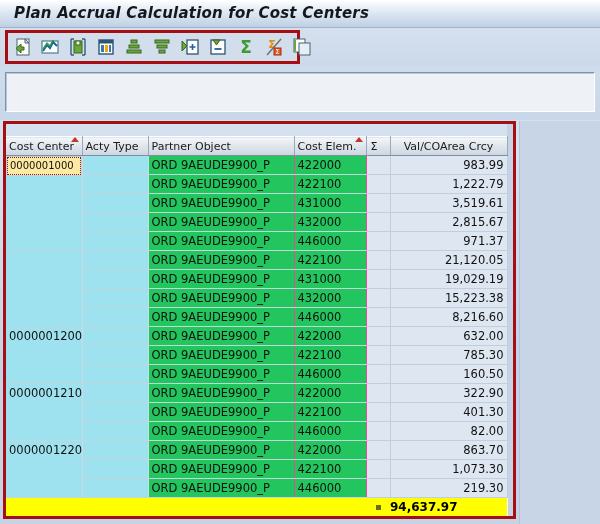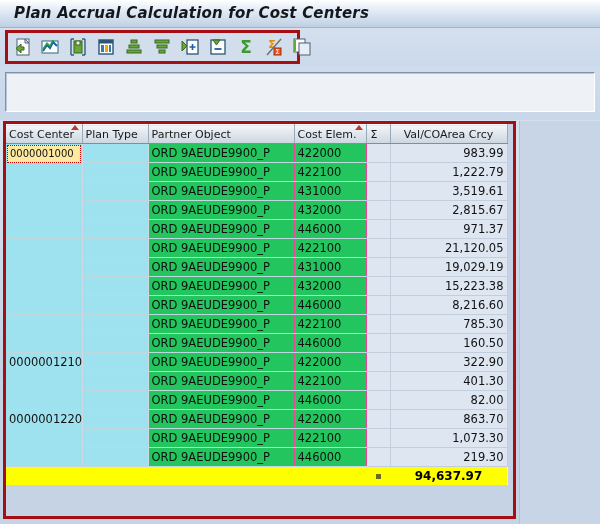--- a/index.html
+++ b/index.html
@@ -110,21 +110,21 @@
     top: 121px;
     width: 513px;
     height: 398px;
     border: 3px solid #a50f13;
     box-sizing: border-box;
   }
 
   .grid {
     position: absolute;
     left: 6px;
-    top: 124px;
+    top: 136px;
     width: 501px;
     box-sizing: border-box;
     border-collapse: collapse;
     table-layout: fixed;
     background: #ffffff;
     font-size: 12px;
   }
   .grid td, .grid th {
     padding: 0;
     margin: 0;
@@ -236,21 +236,21 @@
     line-height: 18px;
     font-family: "DejaVu Sans", sans-serif;
     font-weight: bold;
     font-size: 12px;
     color: #000;
     border-top: 1px solid #9aa9ba;
     border-right: none;
     border-bottom: none;
   }
   tr.total td.tval {
-    text-align: center;
+    text-align: left;
     padding-right: 0;
   }
   tr.total td.tsig {
     text-align: center;
   }
   .sig-marker {
     display: inline-block;
     width: 5px;
     height: 5px;
     background: #6b6b1a;
@@ -402,21 +402,21 @@
         <col class="c-sig">
         <col class="c-val">
     </colgroup>
     <thead>
       <tr class="hdr">
         <th>
           <span>Cost Center</span>
           <span class="sort-arrow"></span>
         </th>
         <th>
-          <span>Plan Type</span>
+          <span>Acty Type</span>
         </th>
         <th>
           <span>Partner Object</span>
         </th>
         <th>
           <span>Cost Elem.</span>
           <span class="sort-arrow"></span>
         </th>
         <th class="sig">
           <span>Σ</span>
@@ -495,20 +495,28 @@
         </tr>
         <tr>
           <td class="cc" style="border-bottom: 1px solid rgb(191, 216, 222);"></td>
           <td class="at"></td>
           <td class="po">ORD 9AEUDE9900_P</td>
           <td class="ce">446000</td>
           <td class="sig"></td>
           <td class="val">8,216.60</td>
         </tr>
         <tr>
+          <td class="cc">0000001200</td>
+          <td class="at"></td>
+          <td class="po">ORD 9AEUDE9900_P</td>
+          <td class="ce">422000</td>
+          <td class="sig"></td>
+          <td class="val">632.00</td>
+        </tr>
+        <tr>
           <td class="cc"></td>
           <td class="at"></td>
           <td class="po">ORD 9AEUDE9900_P</td>
           <td class="ce">422100</td>
           <td class="sig"></td>
           <td class="val">785.30</td>
         </tr>
         <tr>
           <td class="cc" style="border-bottom: 1px solid rgb(191, 216, 222);"></td>
           <td class="at"></td>

